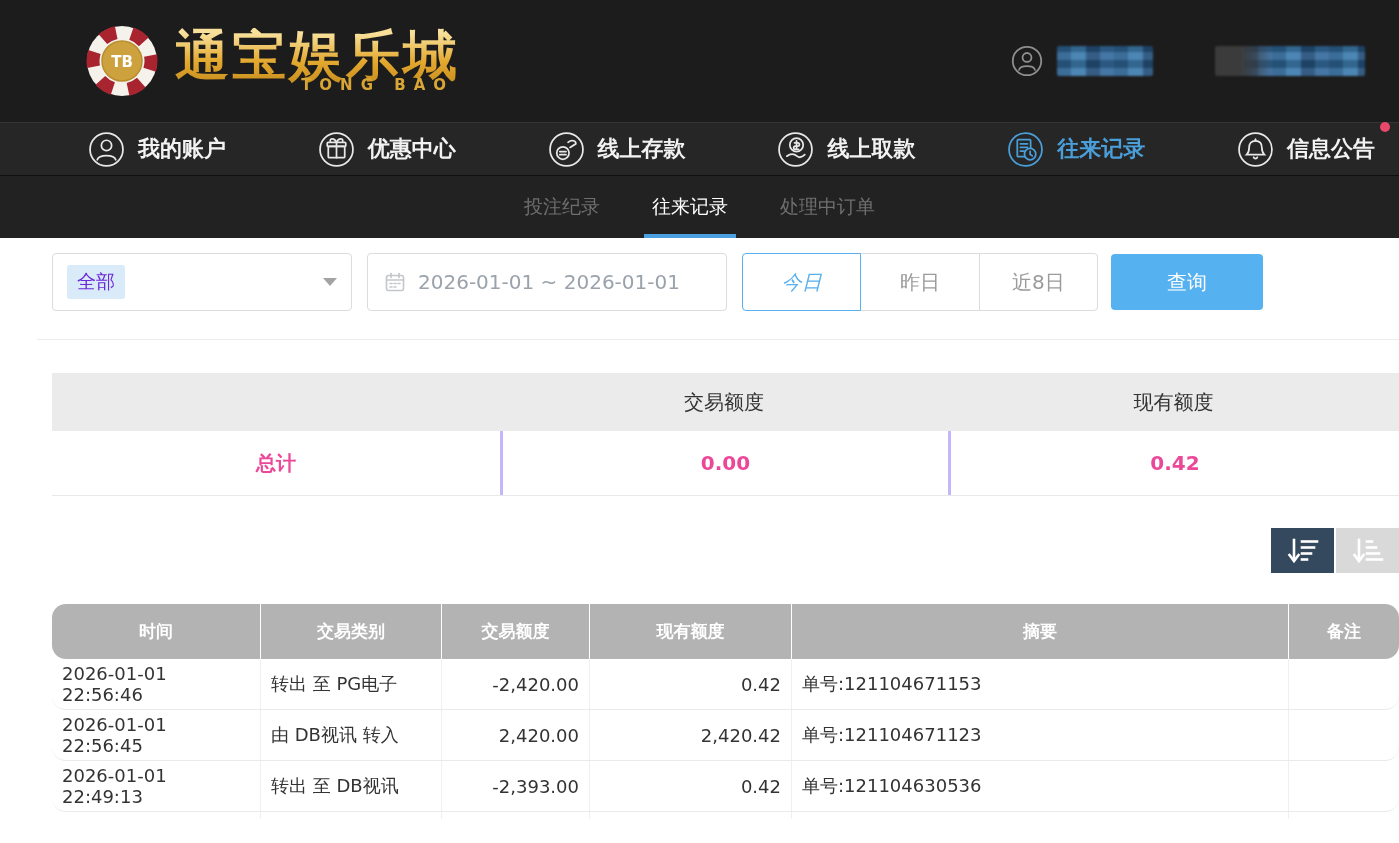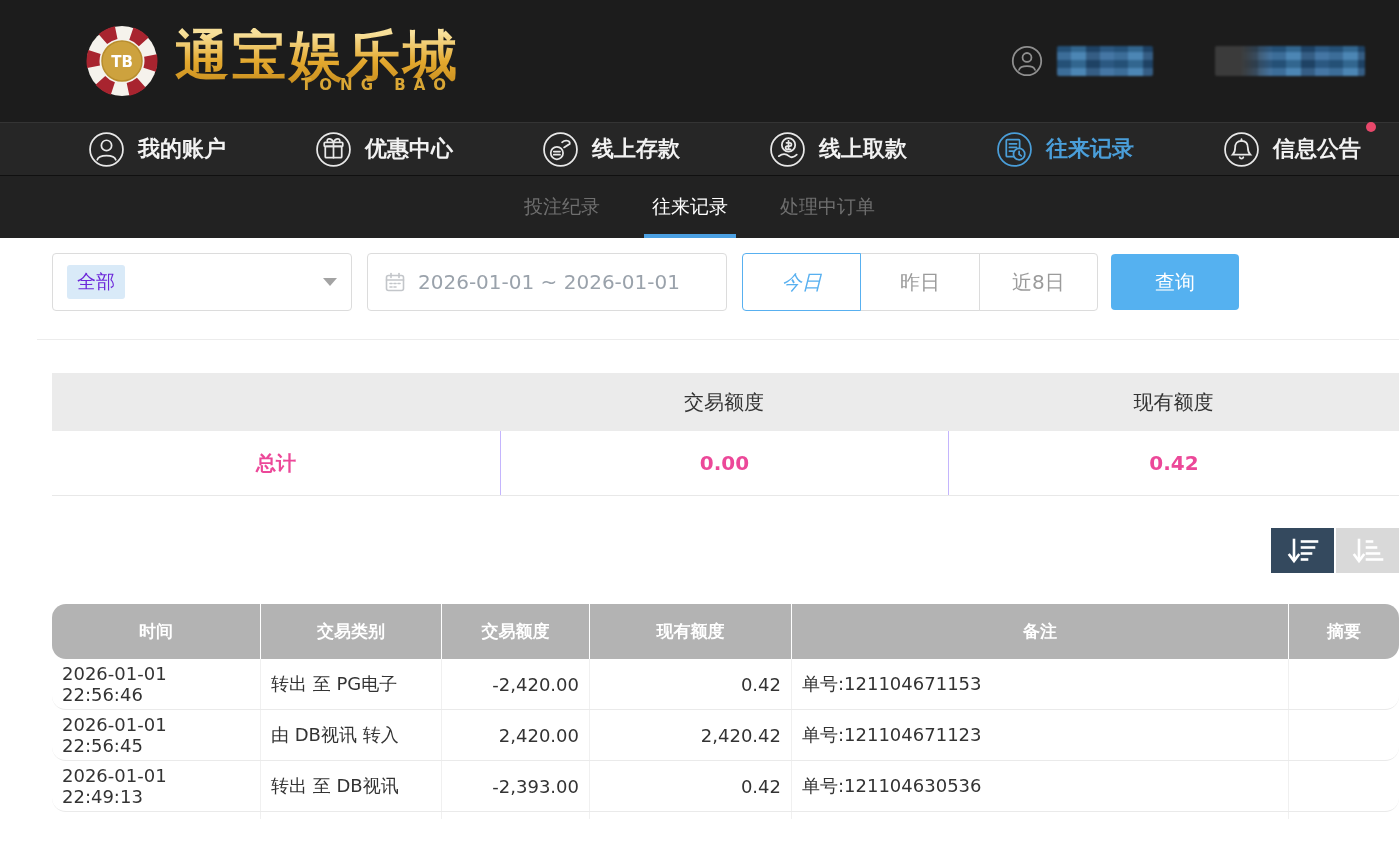--- a/index.html
+++ b/index.html
@@ -30,21 +30,21 @@
   }
   .pix1 { width:96px; }
   .pix2 {
     width:150px; margin-left:62px;
     background:
       linear-gradient(90deg, #3b3b3b 0 26px, rgba(59,59,59,0) 58px),
       repeating-linear-gradient(0deg, rgba(255,255,255,0.08) 0 8px, rgba(0,0,0,0.18) 8px 16px),
       repeating-linear-gradient(90deg, #2c6190 0 14px, #3d7cae 14px 29px, #24507a 29px 43px, #356b9d 43px 57px);
   }
   
-  .navbar { height:53px; background:#262626; border-top:1px solid #343434; display:flex; align-items:center; justify-content:space-between; padding:0 38px 0 88px; }
+  .navbar { height:53px; background:#262626; border-top:1px solid #343434; display:flex; align-items:center; justify-content:space-between; padding:0 24px 0 88px; }
   .nav-item { display:flex; align-items:center; gap:13px; color:#f2f2f2; font-size:22px; font-weight:bold; position:relative; cursor:pointer; }
   .nav-item svg { width:37px; height:37px; color:#e8e8e8; }
   .nav-item.active { color:#4a9ed9; }
   .nav-item.active svg { color:#4a9ed9; }
   .notif-dot { position:absolute; top:-9px; right:-15px; width:10px; height:10px; border-radius:50%; background:#e8486b; }
   
   .subnav { height:63px; background:#222; border-top:1px solid #101010; display:flex; align-items:stretch; justify-content:center; gap:46px; }
   .tab { display:flex; align-items:center; font-size:19px; color:#6f6f6f; position:relative; padding:0 3px; cursor:pointer; }
   .tab.active { color:#ffffff; }
   .tab.active::after { content:""; position:absolute; left:-5px; right:-5px; bottom:0; height:4px; background:#4ba0e2; }
@@ -53,30 +53,30 @@
   .select-box { width:300px; height:58px; border:1px solid #dcdcdc; border-radius:4px; display:flex; align-items:center; padding:0 14px; background:#fff; cursor:pointer; }
   .select-chip { background:#d9eaf8; color:#6d28d9; font-size:19px; padding:4px 10px; border-radius:3px; }
   .caret { margin-left:auto; width:0; height:0; border-left:7px solid transparent; border-right:7px solid transparent; border-top:8px solid #a3a3a3; }
   .date-box { width:360px; height:58px; border:1px solid #dcdcdc; border-radius:4px; display:flex; align-items:center; gap:12px; padding:0 16px; color:#9aa2ab; font-size:20px; cursor:pointer; }
   .cal-svg { width:22px; height:22px; color:#c3c6ca; flex:none; }
   .quick-group { display:flex; width:356px; height:58px; }
   .qr { flex:1; display:flex; align-items:center; justify-content:center; font-size:20px; color:#9b9b9b; border:1px solid #dcdcdc; margin-left:-1px; background:#fff; cursor:pointer; }
   .qr:first-child { margin-left:0; border-radius:4px 0 0 4px; }
   .qr:last-child { border-radius:0 4px 4px 0; }
   .qr.active { border-color:#58b0f0; color:#58b0f0; z-index:2; border-radius:4px 0 0 4px;font-style:italic; }
-  .query-btn { width:128px; height:56px; margin-left:-2px; background:#55b1f0; color:#fff; font-size:20px; border:none; border-radius:4px; display:flex; align-items:center; justify-content:center; cursor:pointer; }
+  .query-btn { width:152px; height:56px; margin-left:-2px; background:#55b1f0; color:#fff; font-size:20px; border:none; border-radius:4px; display:flex; align-items:center; justify-content:center; cursor:pointer; }
   .soft-divider { border-top:1px solid #ececec; margin:28px 0 0 37px; }
   
   .summary { margin:33px 0 0 52px; width:1347px; }
   .sum-head, .sum-body { display:grid; grid-template-columns:448px 448px 451px; }
   .sum-head { height:58px; background:#ebebeb; }
   .sum-head > div { display:flex; align-items:center; justify-content:center; font-size:20px; color:#333; }
   .sum-body { height:65px; border-bottom:1px solid #e8e8e8; }
   .sum-body > div { display:flex; align-items:center; justify-content:center; font-size:20px; color:#ec4899;font-weight:bold; }
-  .sum-body > div + div { border-left:1px solid #c4b5fd; }
+  .sum-body > div + div { border-left:3px solid #c4b5fd; }
   
   .sort-row { display:flex; justify-content:flex-end; margin-top:32px; gap:2px; }
   .sort-btn { width:63px; height:45px; display:flex; align-items:center; justify-content:center; border:none; cursor:pointer; }
   .sort-btn.dark { background:#34495e; }
   .sort-btn.light { background:#d9d9d9; }
   .sort-btn svg { width:34px; height:28px; color:#fff; }
   
   .dtable { margin:31px 0 0 52px; width:1347px; }
   .thead, .trow, .stub { display:grid; grid-template-columns:208px 181px 148px 202px 497px 111px;border-radius:14px; }
   .thead { height:55px; background:#b3b3b3; }
@@ -253,22 +253,22 @@
       </svg>
     </button>
   </div>
 
   <div class="dtable">
     <div class="thead">
       <div>时间</div>
       <div>交易类别</div>
       <div>交易额度</div>
       <div>现有额度</div>
+      <div>摘要</div>
       <div>备注</div>
-      <div>摘要</div>
     </div>
 
     <div class="trow">
       <div>2026-01-01 22:56:46</div>
       <div>转出 至 PG电子</div>
       <div class="cell-right">-2,420.00</div>
       <div class="cell-right">0.42</div>
       <div class="cell-summary">单号:121104671153</div>
       <div></div>
     </div>

